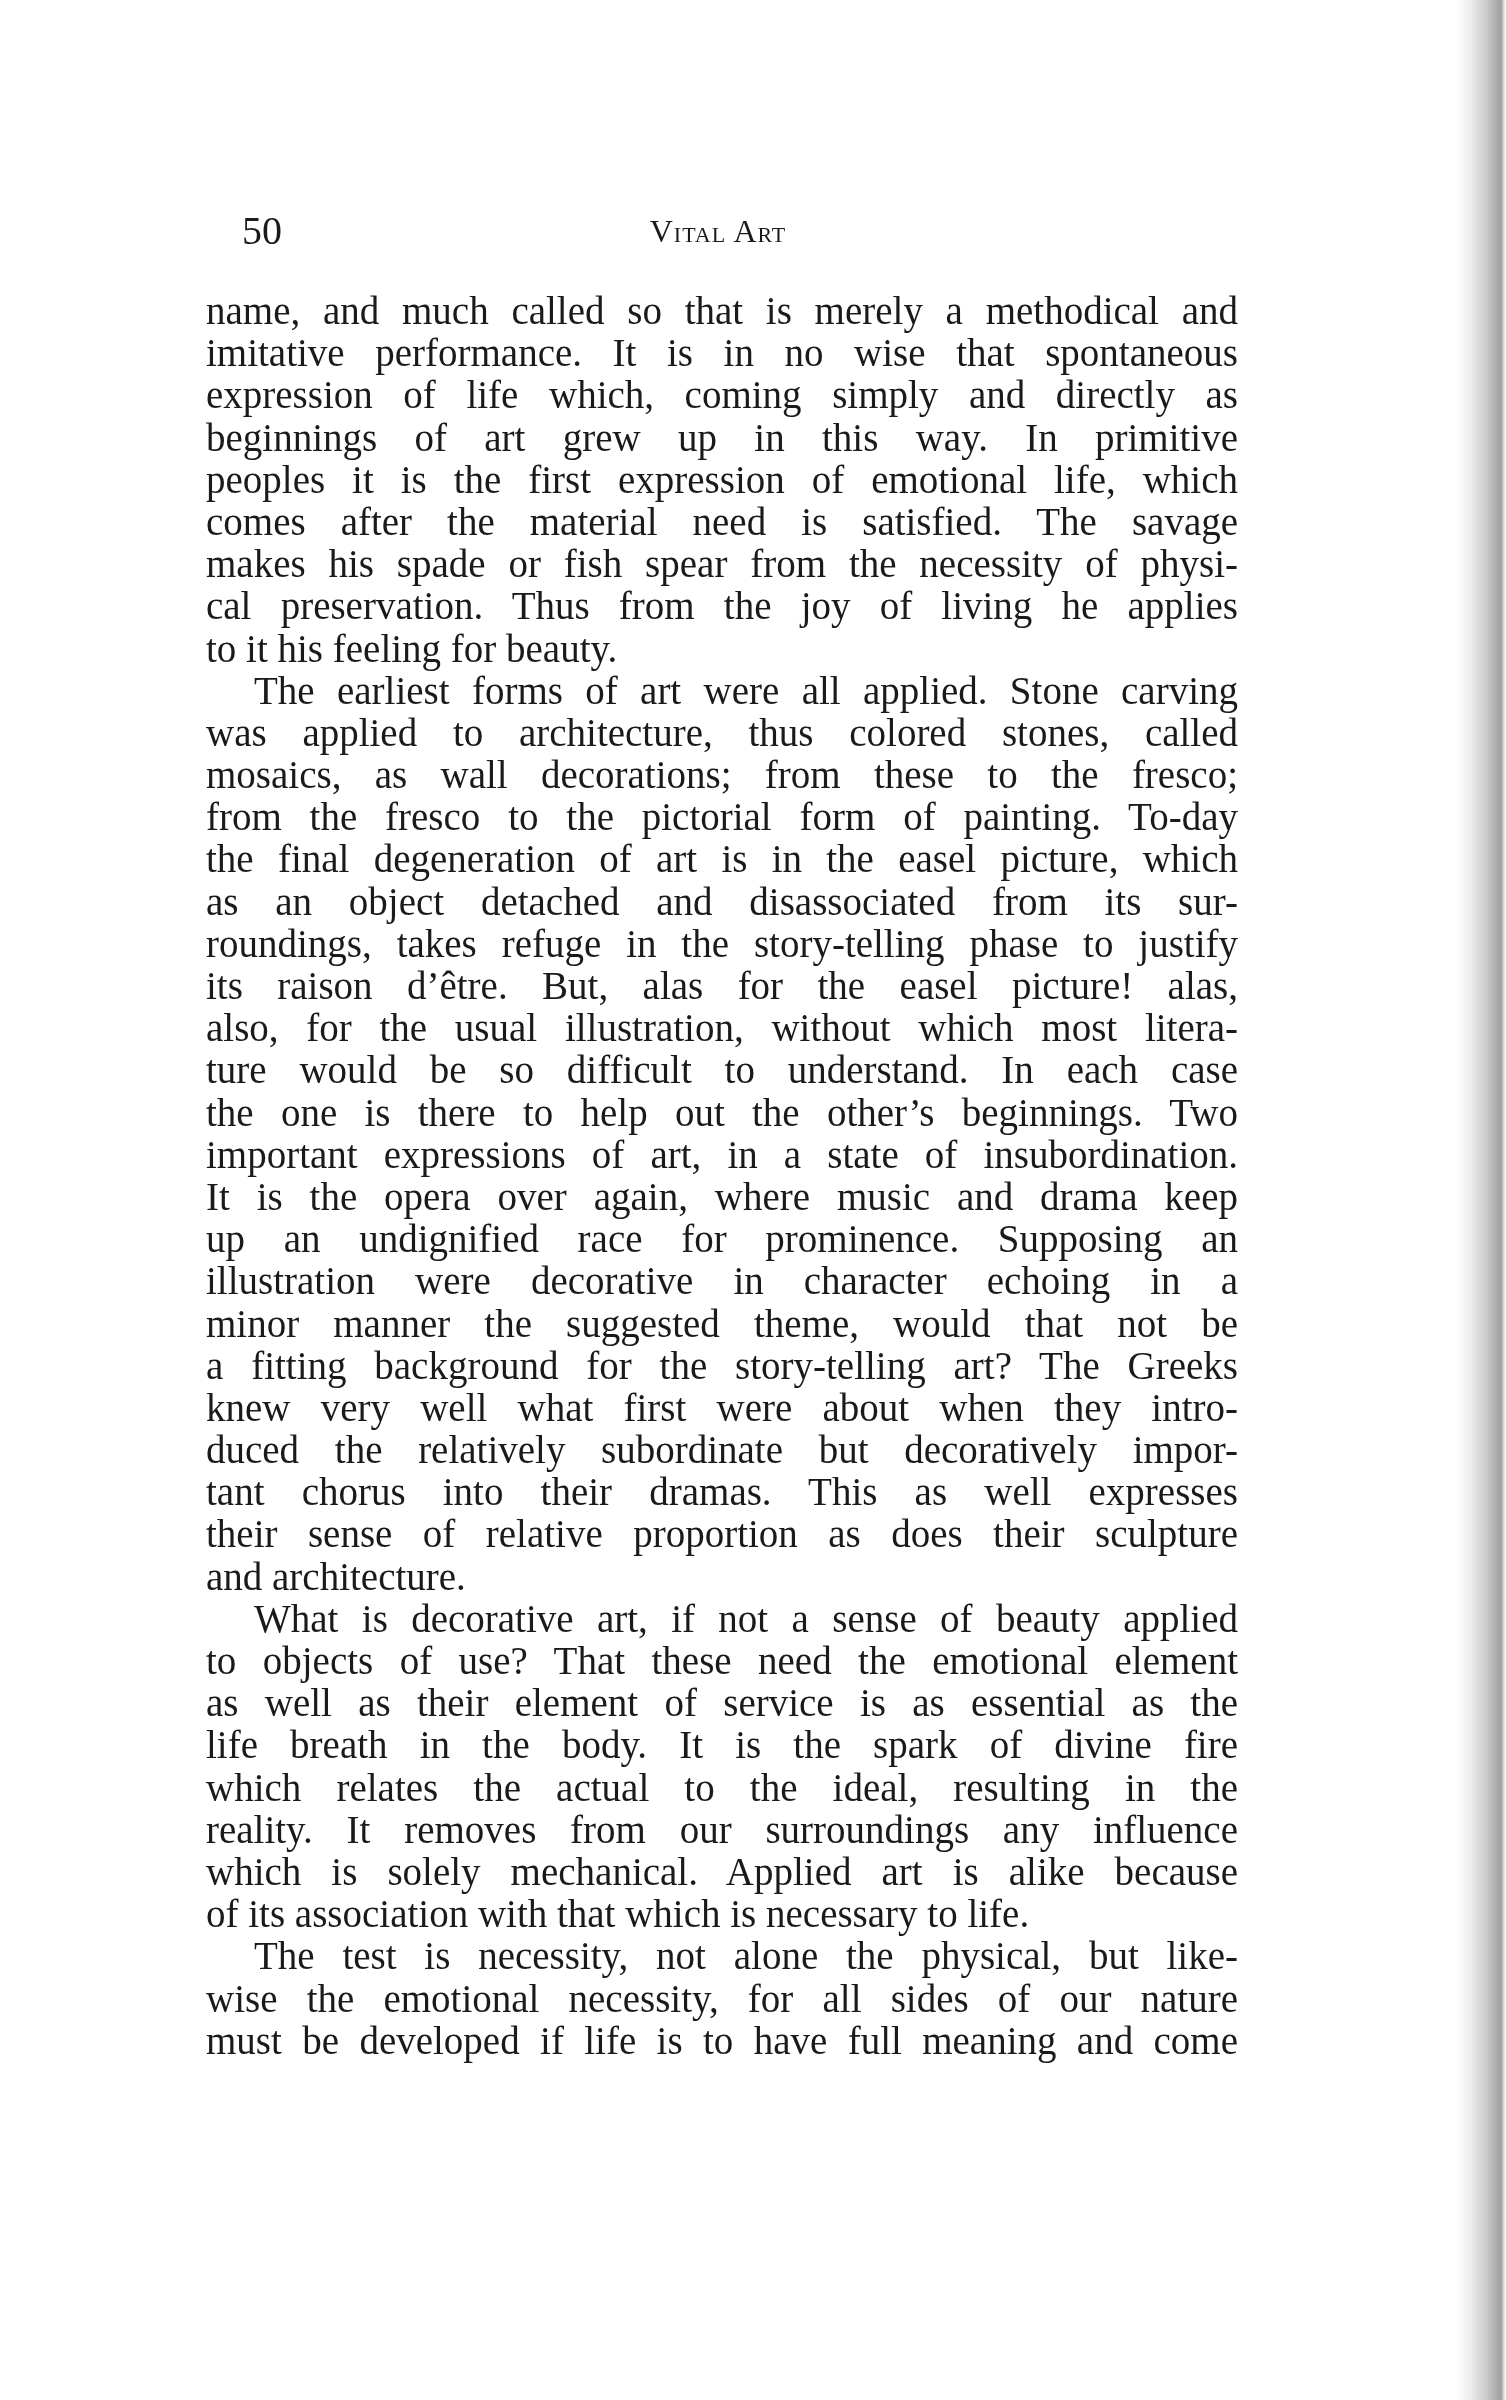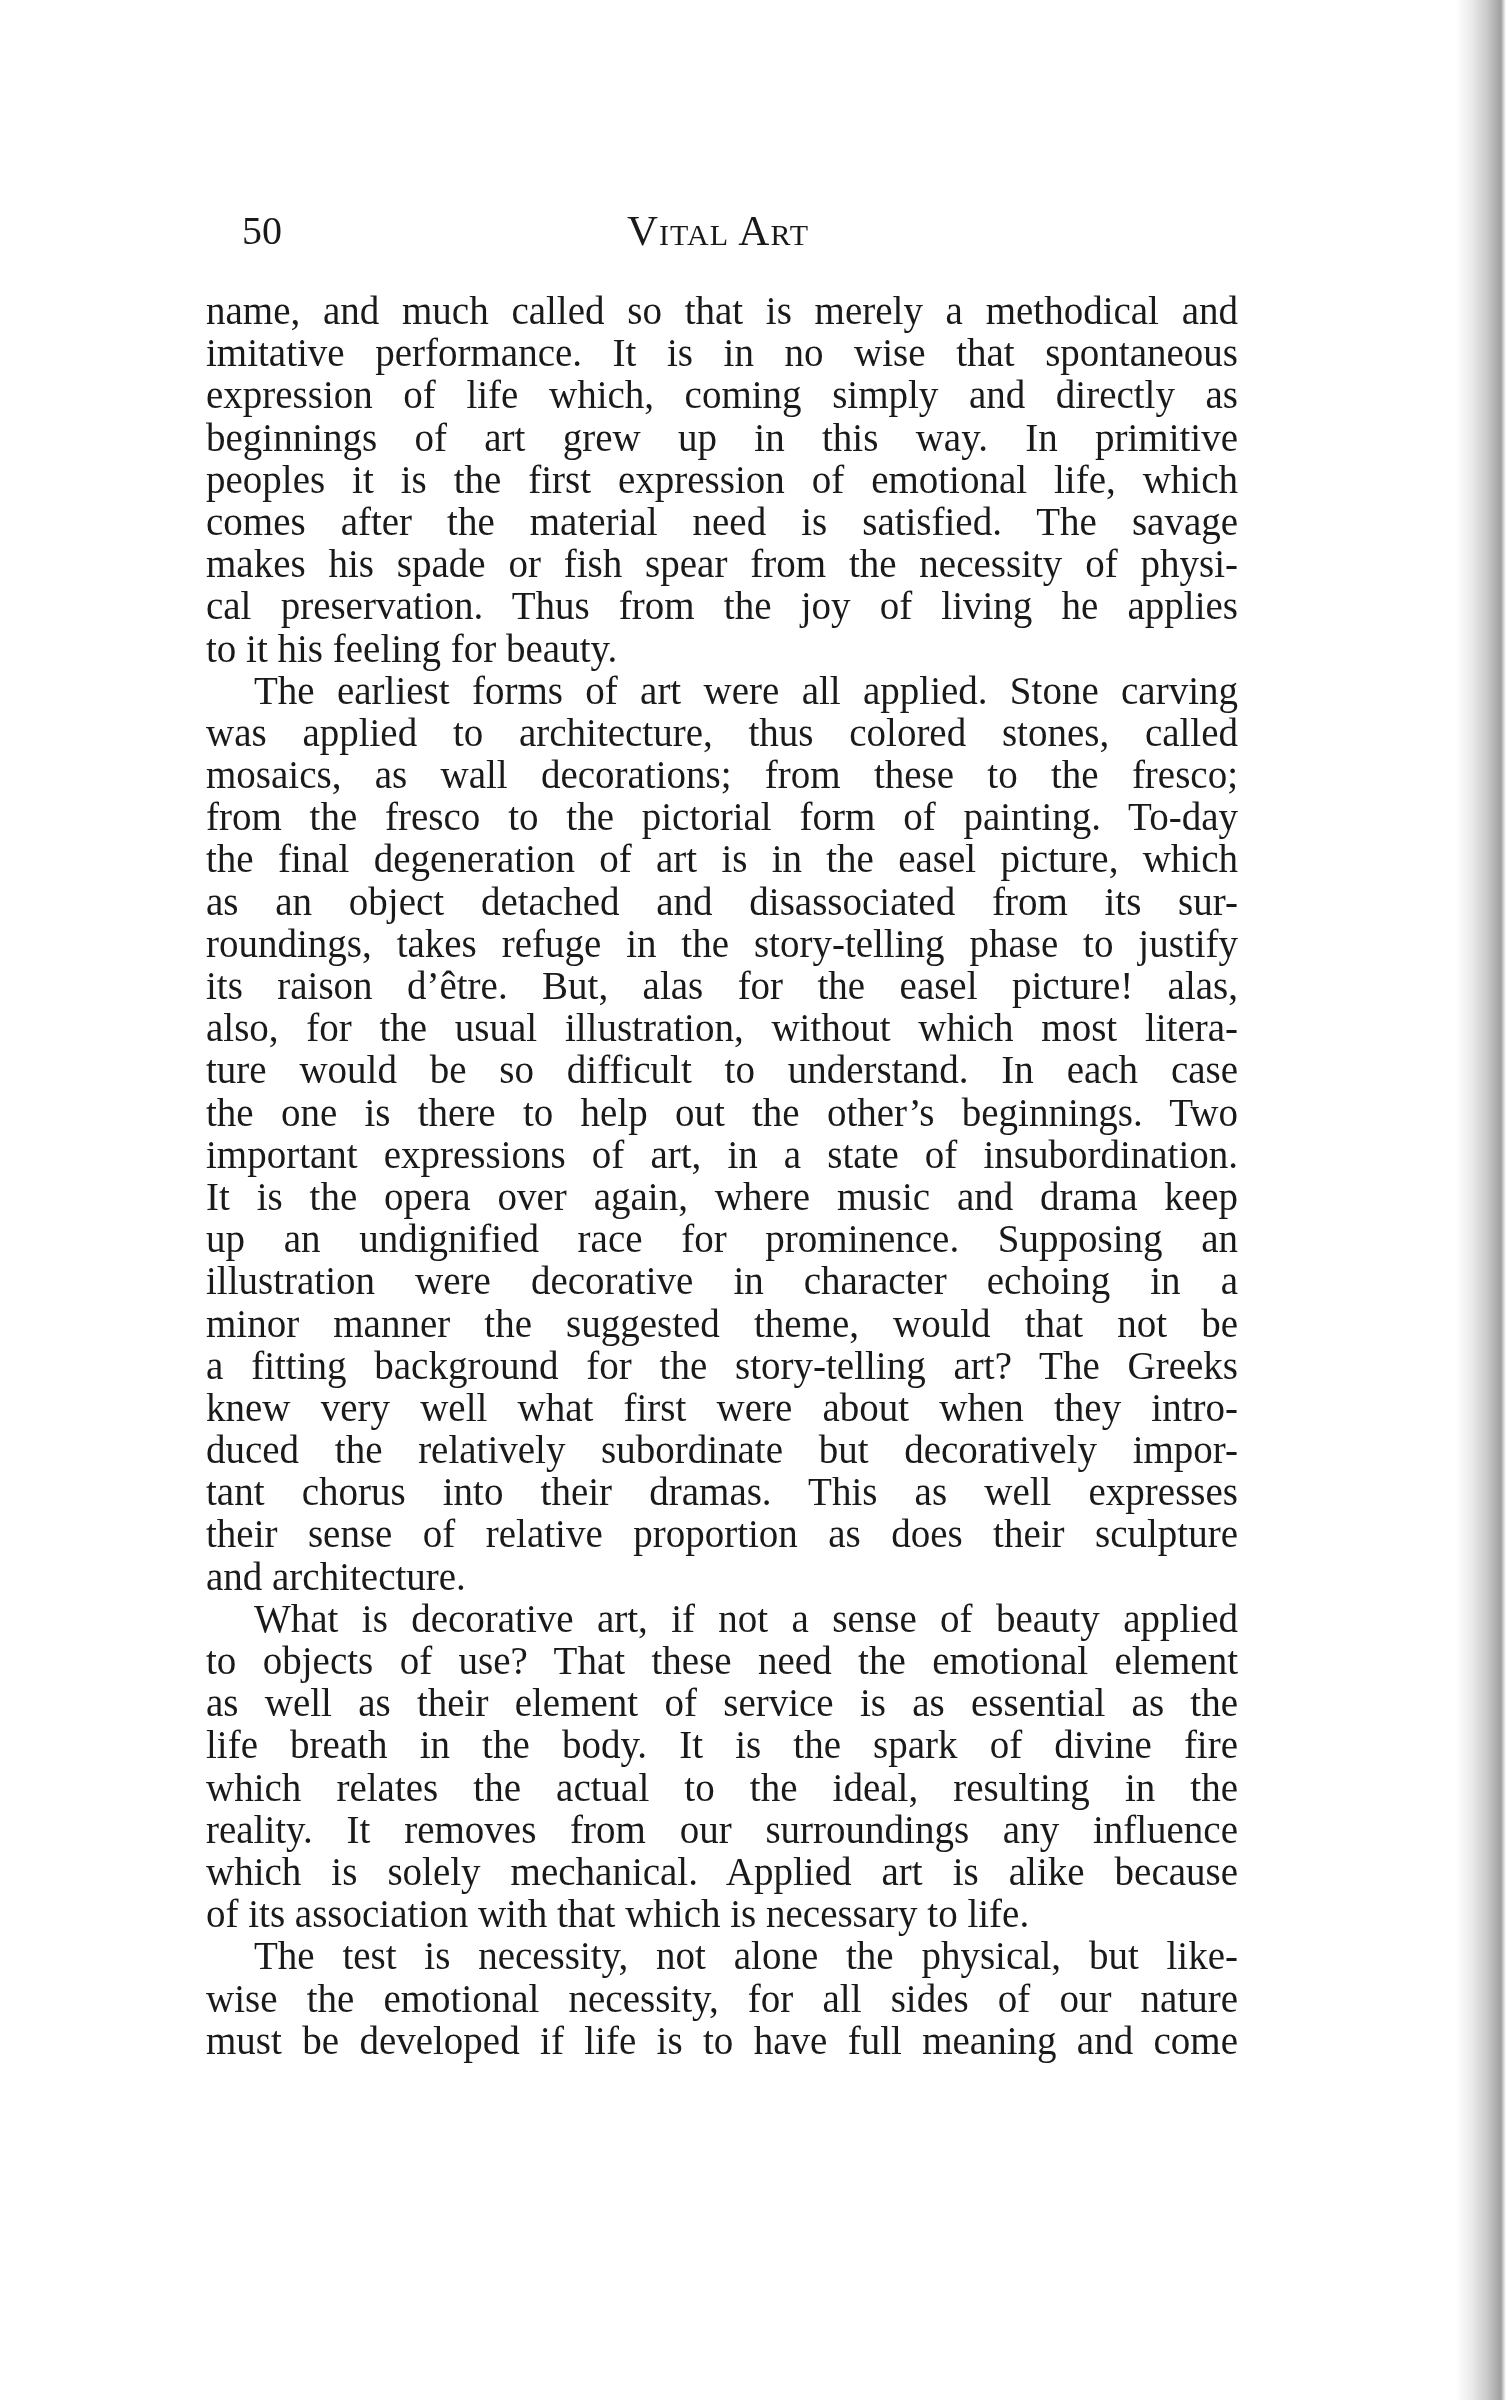--- a/index.html
+++ b/index.html
@@ -17,21 +17,21 @@
   }
   .running-head {
     position: absolute; left: 198px; top: 208px; width: 1040px; height: 46px;
   }
   .page-number {
     position: absolute; left: 0; top: 0;
     font-size: 40px; line-height: 46px; margin-left: 44px;
   }
   .running-title {
     position: absolute; left: 0; width: 1040px; top: 0; text-align: center;
-    font-size: 43px; line-height: 46px; font-variant: small-caps; letter-spacing: 1px;
+    font-size: 32px; line-height: 46px; font-variant: small-caps; letter-spacing: 1px;
   }
   .body-text {
     position: absolute; left: 198px; top: 290px; width: 1040px;
     font-size: 39px; line-height: 42.2px;
   }
   .line {
     display: block; height: 42.2px; white-space: nowrap;
     text-align: justify; text-align-last: justify;
     overflow: visible;
     margin-left: 8px;

